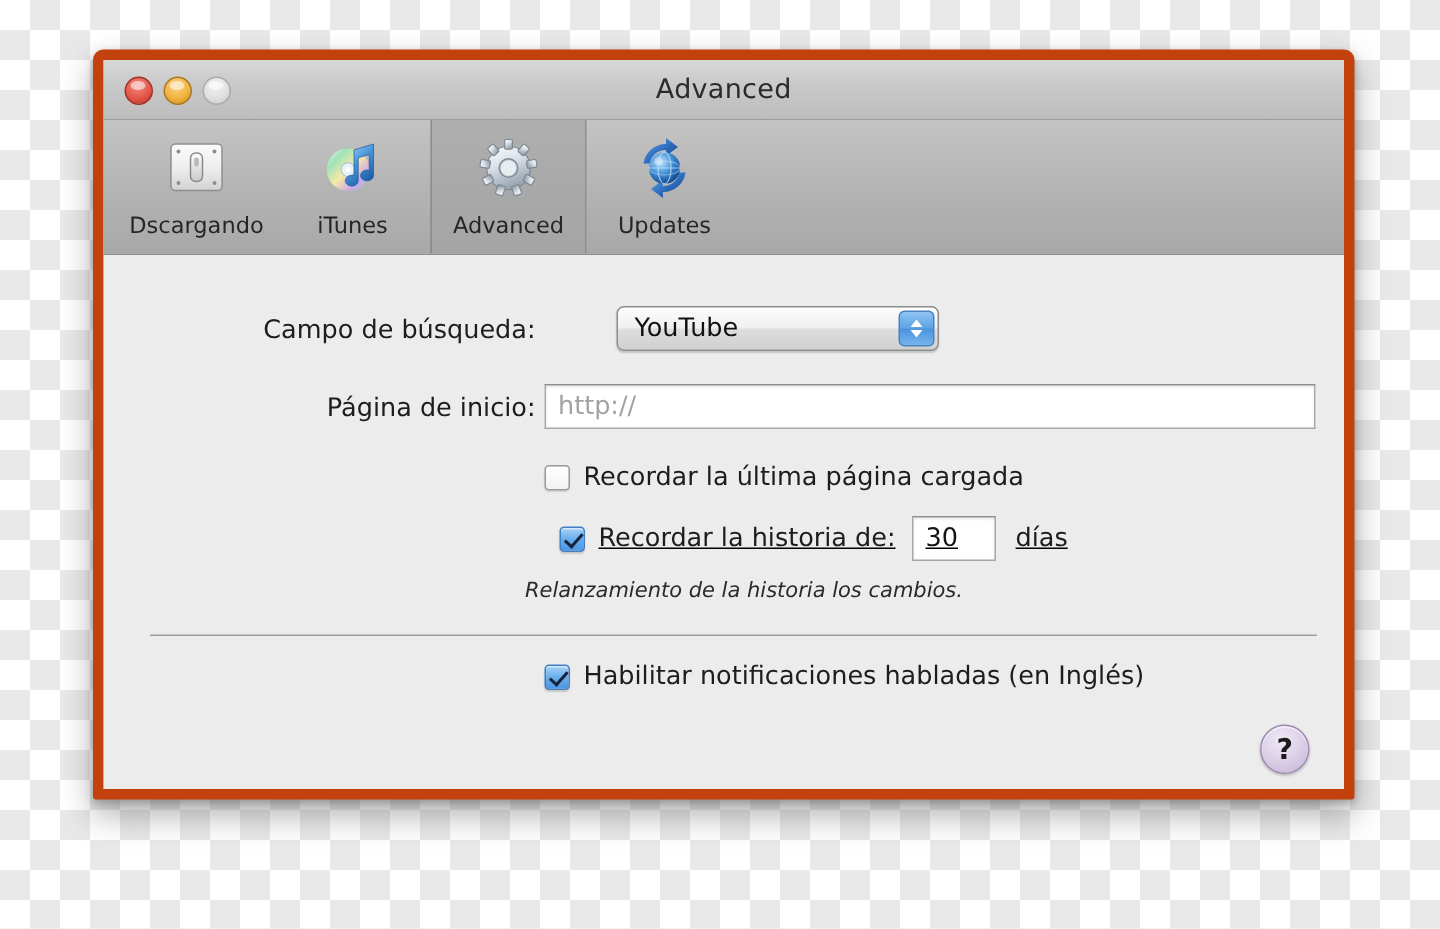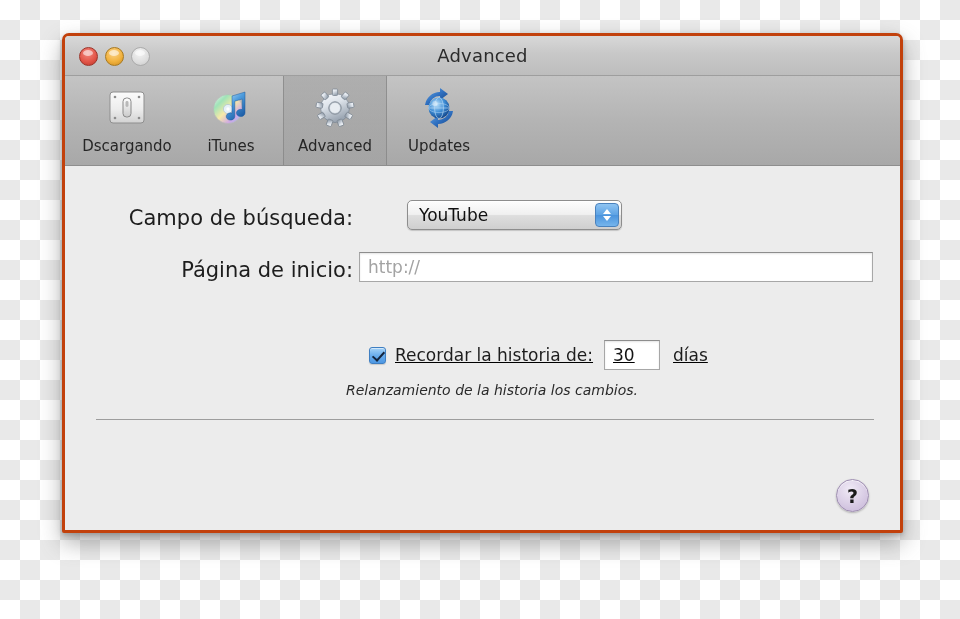--- a/index.html
+++ b/index.html
@@ -23,21 +23,21 @@
   
   #window {
     position: absolute;
     left: 62px;
     top: 33px;
     width: 841px;
     height: 500px;
     border-radius: 7px 7px 2px 2px;
     box-shadow: 0 10px 22px rgba(90,90,90,0.48), 0 2px 5px rgba(80,80,80,0.35);
     overflow: hidden;
-    border: 3px solid #c2410c;
+    border: 7px solid #c2410c;
     box-sizing: border-box;
     background: #ececec;
   }
 
   
   #titlebar {
     height: 39px;
     background: linear-gradient(to bottom, #d8d8d8 0%, #c8c8c8 45%, #bdbdbd 100%);
     position: relative;
     border-bottom: 1px solid #9e9e9e;
@@ -122,21 +122,21 @@
     background: #ececec;
     height: 369px;
     position: relative;
   }
   .row {
     position: absolute;
     display: flex;
     align-items: center;
   }
   .field-label {
-    font-size: 21px;
+    font-size: 17px;
     color: #1d1d1d;
     text-align: center;
   }
 
   
   .popup {
     width: 215px;
     height: 30px;
     border-radius: 5px;
     border: 1px solid #8d8d8d;
@@ -395,35 +395,43 @@
 
     <div class="row" style="left:294px; top:86px;">
       <div class="textfield" style="width:514px;">
         <span class="tf-text placeholder">http://</span>
       </div>
     </div>
     <div class="row" style="left:0; top:92px; width:288px; justify-content:flex-end;">
       <div class="field-label">Página de inicio:</div>
     </div>
 
+    <div class="row check-row" style="left:294px; top:138px;">
+      <div class="checkbox off"></div>
+      <div class="check-label">Recordar la última página cargada</div>
+    </div>
 
     <div class="row check-row" style="left:304px; top:174px;text-decoration:underline;">
       <div class="checkbox on"></div>
       <div class="check-label">Recordar la historia de:</div>
       <div class="textfield" style="width:56px; margin-left:11px;">
         <span class="tf-text tf-value">30</span>
       </div>
       <div class="check-label" style="margin-left:13px;">días</div>
     </div>
 
     <div class="row" style="left:281px; top:216px;font-style:italic;">
       <div class="hint">Relanzamiento de la historia los cambios.</div>
     </div>
 
     <div id="separator" style="left:31px; top:253px; width:778px;"></div>
 
+    <div class="row check-row" style="left:294px; top:271px;">
+      <div class="checkbox on"></div>
+      <div class="check-label">Habilitar notificaciones habladas (en Inglés)</div>
+    </div>
 
     <div id="help-button" style="left:771px; top:313px;">
       <span>?</span>
     </div>
 
   </div>
 </div>
 
 </body></html>

